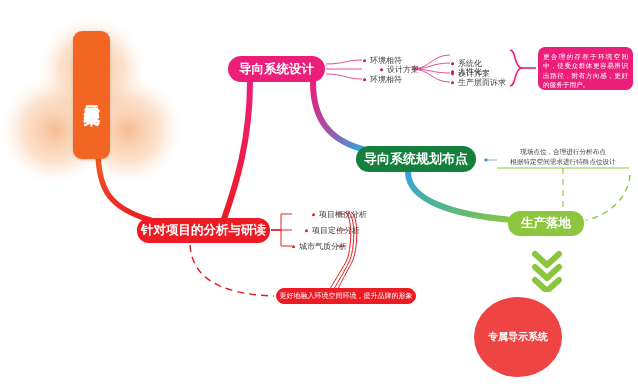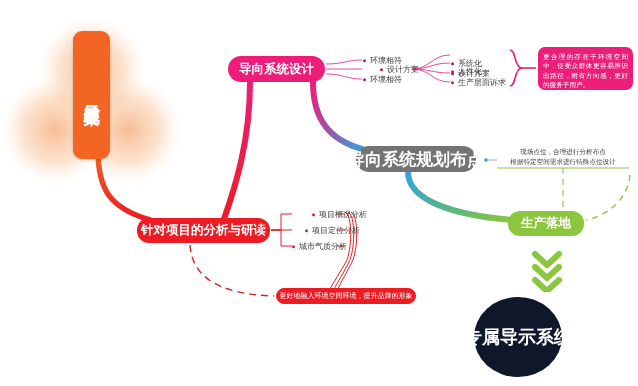--- a/index.html
+++ b/index.html
@@ -15,27 +15,27 @@
   
   #title-node{left:73px;top:31px;width:37px;height:128px;border-radius:9px;
       background:#f26522;font-size:16px;font-weight:bold;letter-spacing:1px;
       line-height:1.02;writing-mode:vertical-rl;text-orientation:upright;
       box-shadow:0 1px 3px rgba(0,0,0,.18);}
 
   
   #node-design{left:228px;top:56px;width:97px;height:26px;border-radius:13px;
       background:#ec1e79;font-size:12.5px;font-weight:bold;}
   #node-layout{left:356px;top:146px;width:120px;height:26px;border-radius:13px;
-      background:#737373;font-size:17px;font-weight:bold;}
+      background:#15803d;font-size:13px;font-weight:bold;}
   #node-produce{left:508px;top:211px;width:76px;height:25px;border-radius:12px;
       background:#8cc63e;font-size:12.5px;font-weight:bold;}
   #node-analysis{left:137px;top:218px;width:133px;height:25px;border-radius:12px;
       background:#ed1c24;font-size:12.5px;font-weight:bold;}
   #node-final{left:474px;top:297px;width:88px;height:80px;border-radius:50%;
-      background:#0f172a;font-size:18px;font-weight:bold;}
+      background:#ef4444;font-size:10px;font-weight:bold;}
 
   
   .leaf{position:absolute;font-size:8px;color:#3b3b3b;white-space:nowrap;
         line-height:1;}
   .leaf.pinkdot::before,.leaf.reddot::before{content:"";position:absolute;
         left:-7px;top:50%;width:3.4px;height:3.4px;border-radius:50%;
         transform:translateY(-50%);}
   .leaf.pinkdot::before{background:#c2185b;}
   .leaf.reddot::before{background:#e02020;}
 

